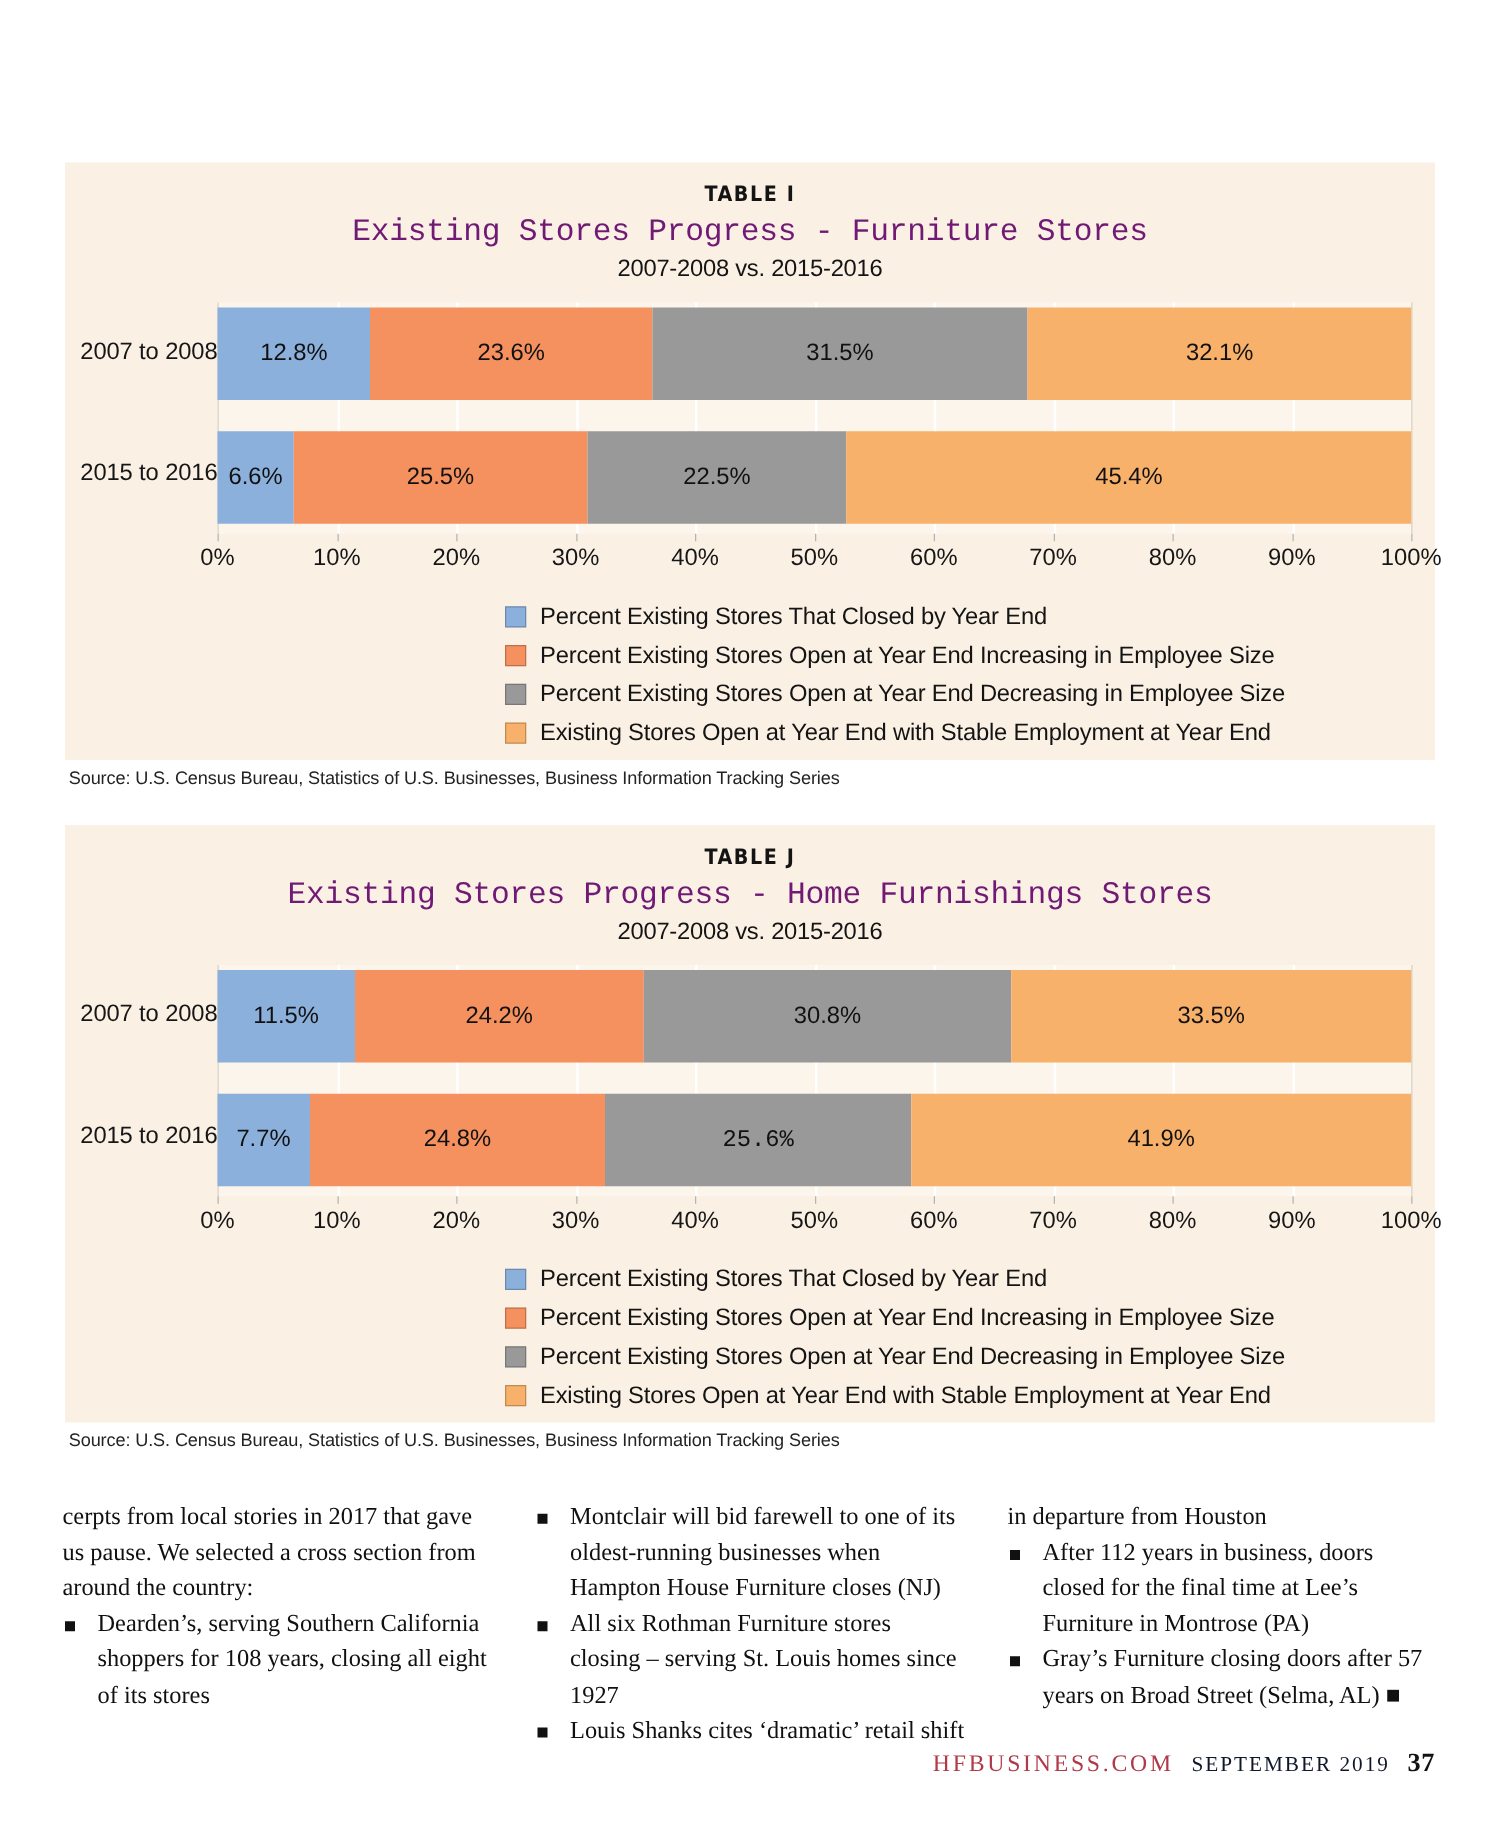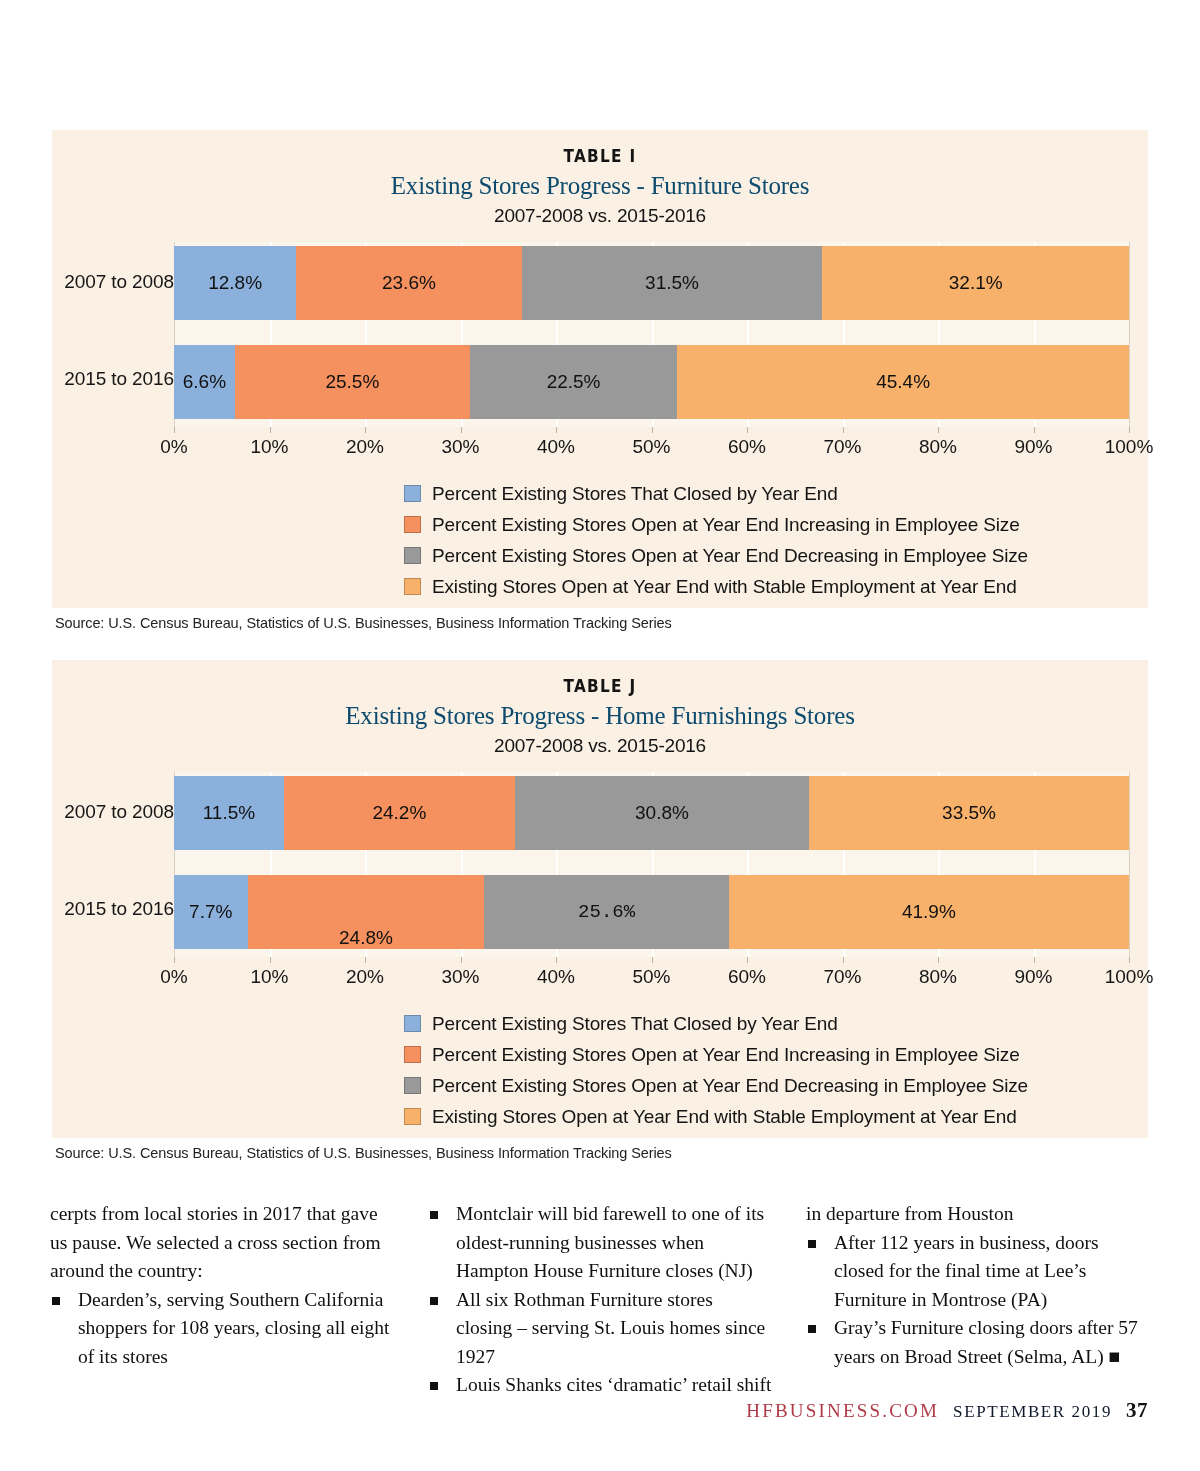--- a/index.html
+++ b/index.html
@@ -41,23 +41,23 @@
   }
   .table-label {
     font-family: "DejaVu Sans Condensed", "Liberation Sans", sans-serif;
     font-weight: bold;
     font-size: 17px;
     letter-spacing: 1.3px;
     color: #141414;
     line-height: 1.2;
   }
   .chart-title {
-    font-family: Liberation Serif, serif;
+    font-family: Liberation Mono, monospace;
     font-size: 25px;
-    color: #0c4a6e;
+    color: #701a75;
     line-height: 1.3;
     margin-top: 4px;
     letter-spacing: -0.2px;
   }
   .chart-subtitle {
     font-family: "Liberation Sans Narrow", "Liberation Sans", sans-serif;
     font-size: 19px;
     color: #141414;
     line-height: 1.25;
     margin-top: 1px;
@@ -405,21 +405,21 @@
               <span>30.8%</span>
             </div>
             <div class="seg" style="background: rgb(248, 177, 106); width: 319.925px;">
               <span>33.5%</span>
             </div>
           </div>
           <div class="bar-row row1">
             <div class="seg" style="background: rgb(140, 176, 220); width: 73.535px;">
               <span>7.7%</span>
             </div>
-            <div class="seg" style="background: rgb(245, 144, 95); width: 236.84px; align-items: flex-end;">
+            <div class="seg" style="background: rgb(245, 144, 95); width: 236.84px;">
               <span>24.8%</span>
             </div>
             <div class="seg" style="background: rgb(153, 153, 153); width: 244.48px; font-family: Liberation Mono, monospace;">
               <span>25.6%</span>
             </div>
             <div class="seg" style="background: rgb(248, 177, 106); width: 400.145px;">
               <span>41.9%</span>
             </div>
           </div>
         </div>

